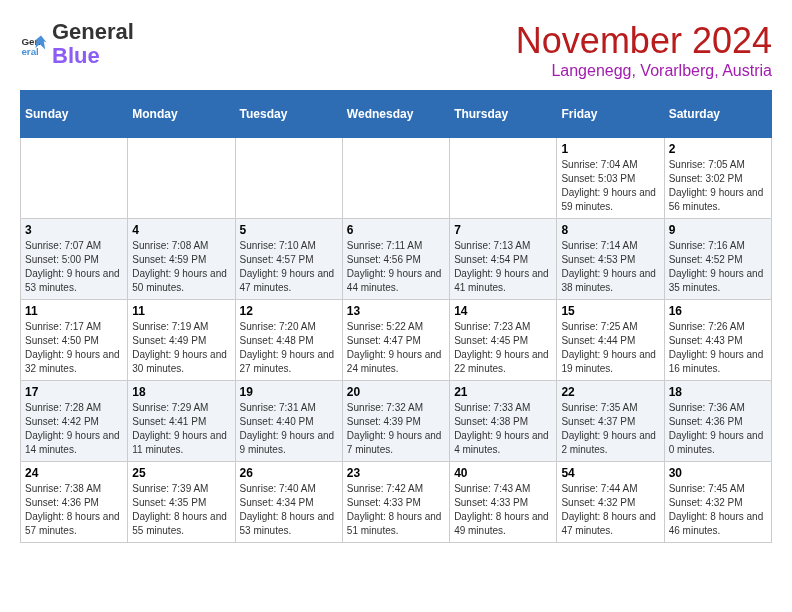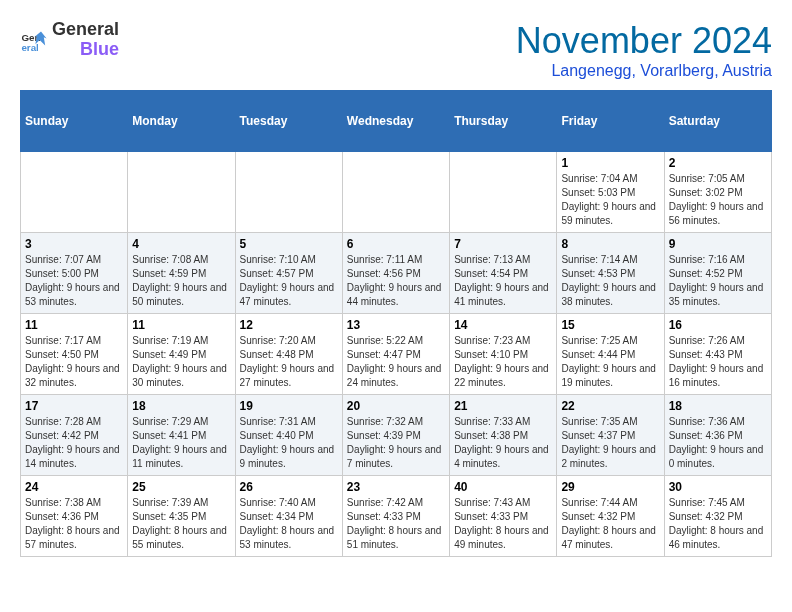--- a/index.html
+++ b/index.html
@@ -15,54 +15,53 @@
       justify-content: space-between;
       align-items: flex-start;
       margin-bottom: 10px;
     }
     .logo {
       display: flex;
       align-items: center;
       gap: 4px;
     }
     .logo-text {
-      font-size: 18px;
+      font-size: 22px;
       font-weight: bold;
       color: #333;
       line-height: 1.1;
-      text-align: right;
     }
     .logo-text span {
       color: #8b5cf6;
     }
     .logo-icon {
       width: 28px;
       height: 28px;
     }
     .title-area {
       text-align: right;
     }
     .month-title {
       font-size: 36px;
       font-weight: normal;
-      color: #0369a1;
+      color: #b91c1c;
     }
     .location-title {
       font-size: 16px;
-      color: #1d4ed8;
+      color: #a21caf;
     }
     table {
       width: 100%;
       border-collapse: collapse;
       font-size: 11px;
     }
     thead tr th {
       background-color: #2e6db4;
       color: #fff;
-      padding: 23px 4px;
+      padding: 16px 4px;
       text-align: left;
       font-size: 12px;
       font-weight: bold;
       border: 1px solid #2e6db4;
     }
     tbody tr td {
       border: 1px solid #ccc;
       vertical-align: top;
       padding: 4px;
       height: 80px;
@@ -209,21 +208,21 @@
         </td>
         <td>
           <span class="day-num">13</span>
           <div class="day-info">Sunrise: 5:22 AM
 Sunset: 4:47 PM
 Daylight: 9 hours and 24 minutes.</div>
         </td>
         <td>
           <span class="day-num">14</span>
           <div class="day-info">Sunrise: 7:23 AM
-Sunset: 4:10 PM
+Sunset: 4:45 PM
 Daylight: 9 hours and 22 minutes.</div>
         </td>
         <td>
           <span class="day-num">15</span>
           <div class="day-info">Sunrise: 7:25 AM
 Sunset: 4:44 PM
 Daylight: 9 hours and 19 minutes.</div>
         </td>
         <td>
           <span class="day-num">16</span>
@@ -301,21 +300,21 @@
 Sunset: 4:33 PM
 Daylight: 8 hours and 51 minutes.</div>
         </td>
         <td>
           <span class="day-num">40</span>
           <div class="day-info">Sunrise: 7:43 AM
 Sunset: 4:33 PM
 Daylight: 8 hours and 49 minutes.</div>
         </td>
         <td>
-          <span class="day-num">29</span>
+          <span class="day-num">54</span>
           <div class="day-info">Sunrise: 7:44 AM
 Sunset: 4:32 PM
 Daylight: 8 hours and 47 minutes.</div>
         </td>
         <td>
           <span class="day-num">30</span>
           <div class="day-info">Sunrise: 7:45 AM
 Sunset: 4:32 PM
 Daylight: 8 hours and 46 minutes.</div>
         </td>

